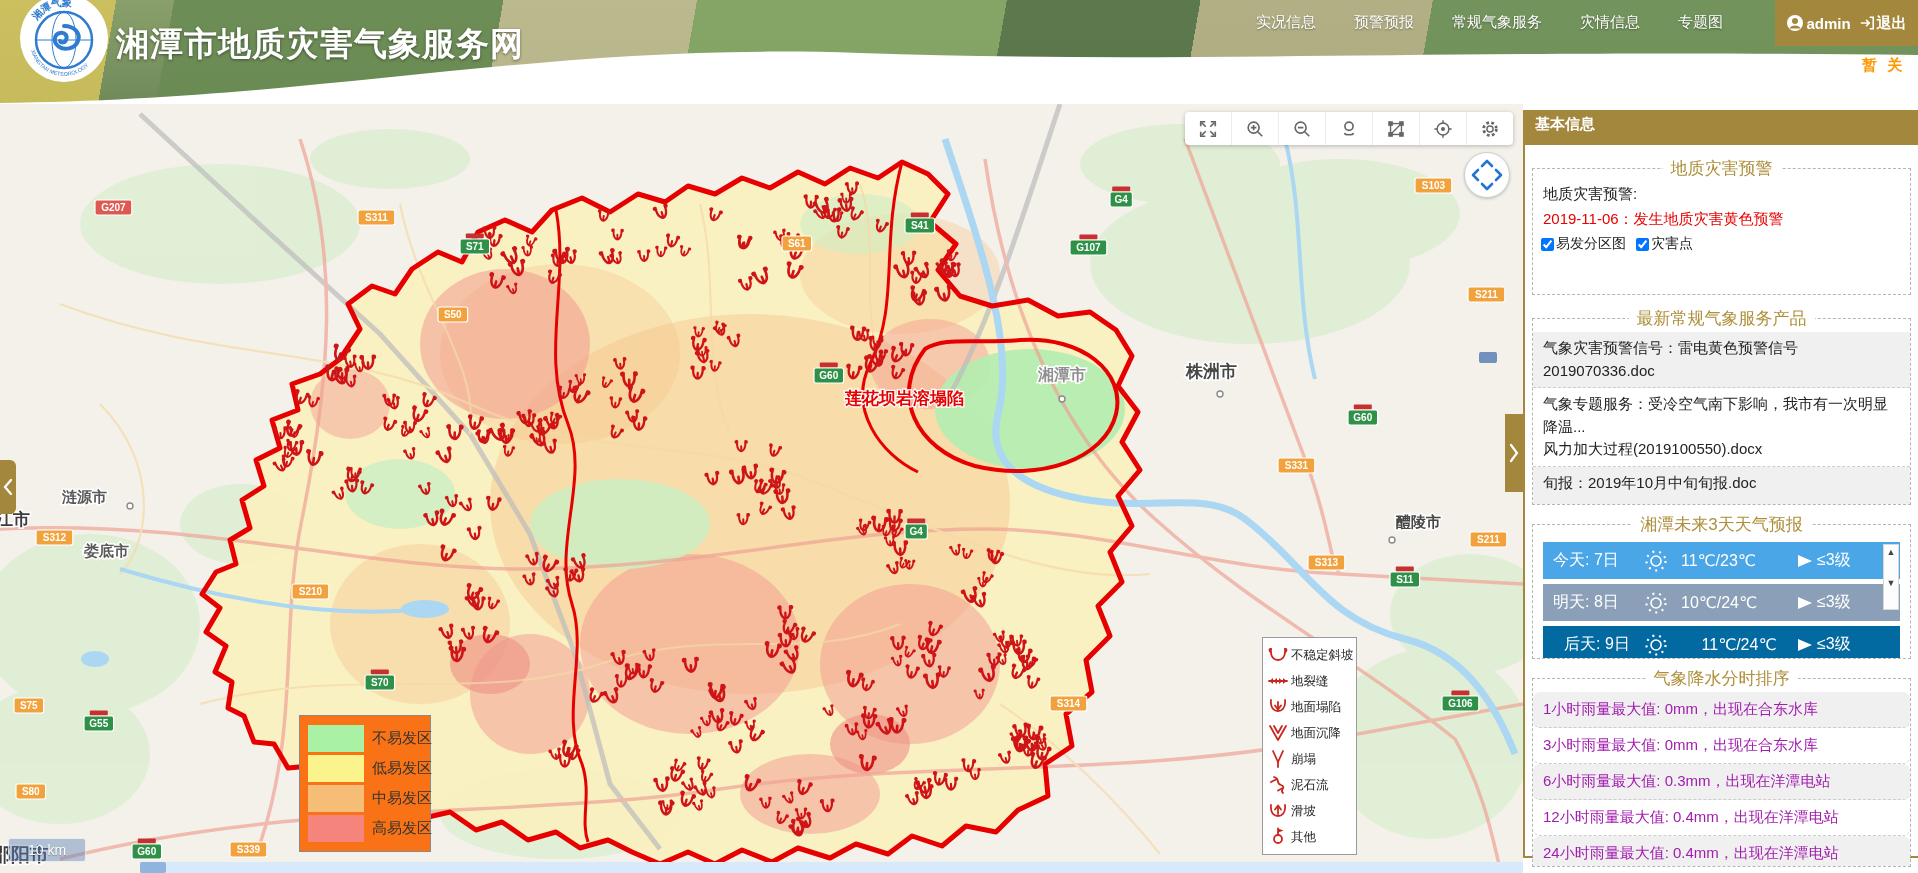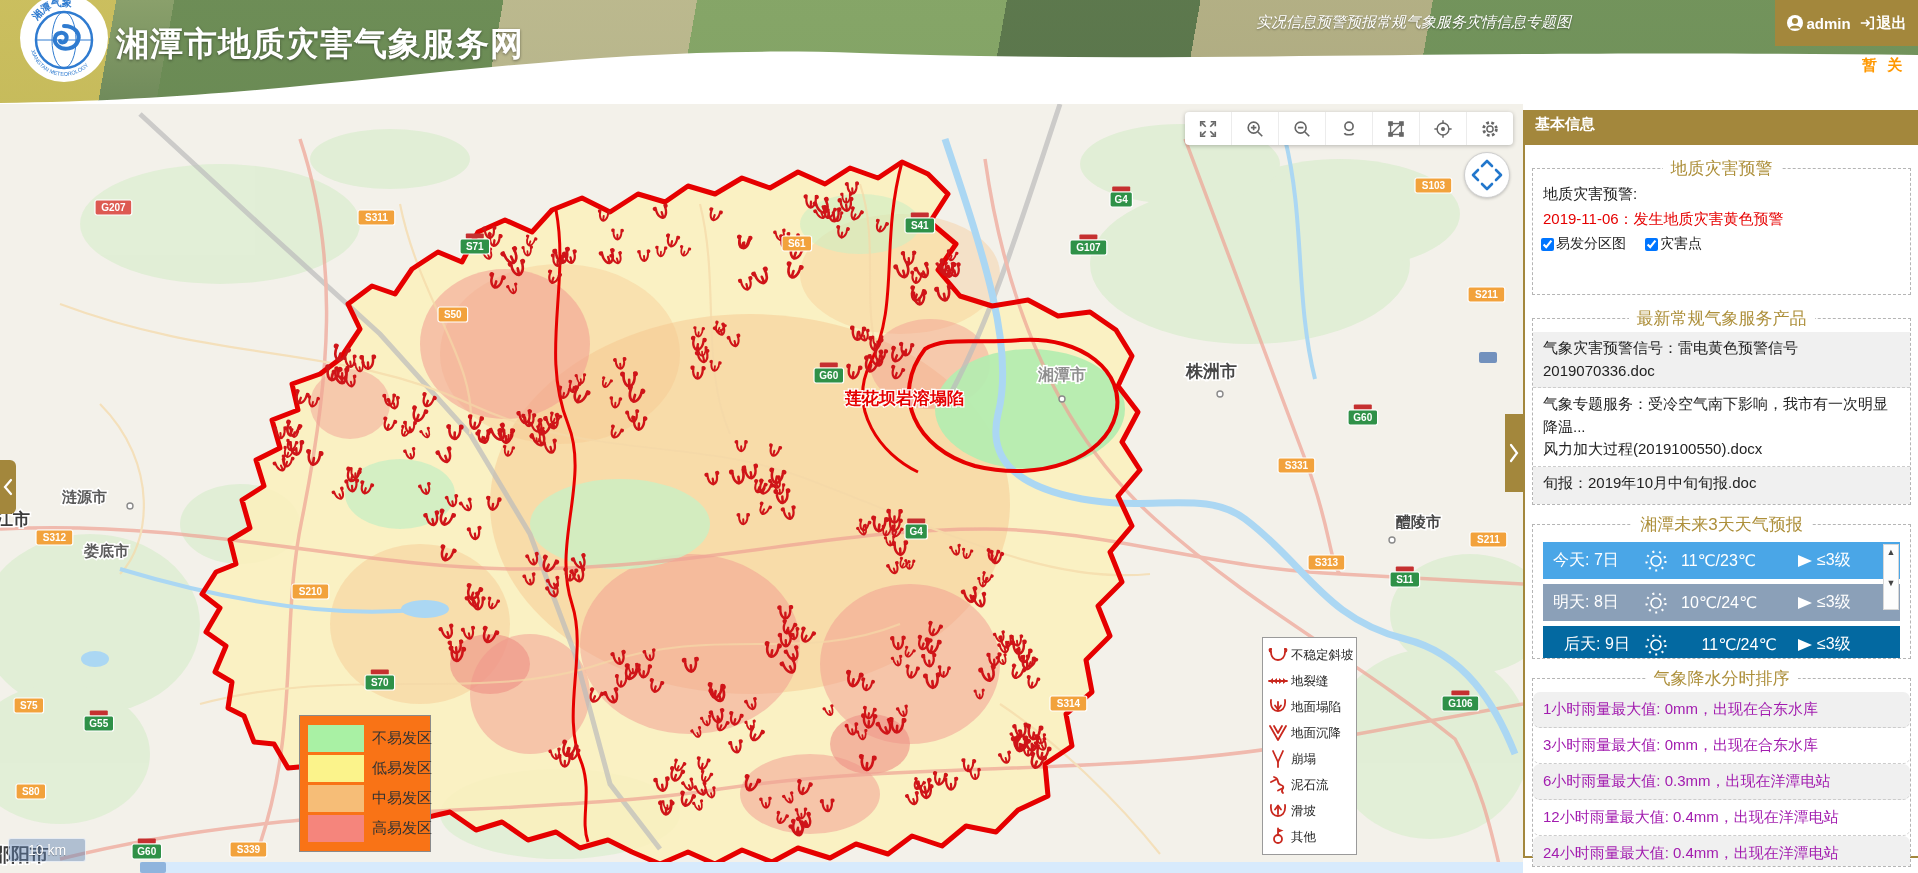--- a/index.html
+++ b/index.html
@@ -8,21 +8,21 @@
   
   #header{position:absolute;left:0;top:0;width:1918px;height:104px;
     background-color:#7f9469;
     background-image:
       linear-gradient(100deg,rgba(214,196,92,.85) 0 6%,rgba(255,255,255,0) 6% 9%,rgba(106,139,84,.9) 9% 26%,rgba(196,189,148,.85) 26% 36%,rgba(133,166,103,.9) 36% 52%,rgba(88,116,74,.9) 52% 62%,rgba(186,178,137,.85) 62% 74%,rgba(112,146,90,.9) 74% 100%),
       linear-gradient(180deg,#8aa06b,#6f8a5a);}
   #header-wave{position:absolute;left:0;top:0;width:1918px;height:104px;pointer-events:none;}
   #logo{position:absolute;left:18px;top:-8px;}
   #site-title{position:absolute;left:116px;top:22px;font-size:33px;font-weight:bold;color:#fff;
     text-shadow:0 1px 3px rgba(0,0,0,.45);letter-spacing:1px;}
-  #nav{position:absolute;left:1256px;top:13px;display:flex;font-style:italic;}
+  #nav{position:absolute;left:1256px;top:13px;display:flex;gap:38px;}
   .nav-item{color:#fff;font-size:15px;text-shadow:0 1px 2px rgba(0,0,0,.4);cursor:pointer;white-space:nowrap;}
   #user-box{position:absolute;left:1775px;top:0;width:143px;height:46px;background:#a3873c;
     display:flex;align-items:center;justify-content:center;gap:2px;color:#fff;font-size:15px;font-weight:bold;}
   #marquee{position:absolute;left:1862px;top:56px;color:#ff9800;font-weight:bold;font-size:15px;
     letter-spacing:3px;white-space:nowrap;}
   
   #map{position:absolute;left:0;top:104px;width:1523px;height:769px;overflow:hidden;background:#f3f1ea;cursor:grab;}
   #map svg.base{position:absolute;left:0;top:0;}
   .city-label{paint-order:stroke;stroke:#ffffff;stroke-width:3px;font-weight:bold;}
   .karst-label{paint-order:stroke;stroke:#ffffff;stroke-width:2.5px;font-weight:bold;}
@@ -60,21 +60,21 @@
     border-left:2px solid #a3873c;border-bottom:2px solid #a3873c;box-sizing:border-box;}
   #sidebar-title{height:35px;line-height:27px;background:#a3873c;color:#fff;font-size:15px;font-weight:bold;padding-left:10px;}
   fieldset.panel{border:1px dashed #b5b5b5;margin:12px 7px 0 7px;padding:2px 8px 6px 8px;box-sizing:border-box;overflow:hidden;}
   fieldset.panel legend{margin:0 auto;padding:0 8px;font-size:17px;color:#ad8f3a;}
   #warning-fieldset{height:138px;}
   #products-fieldset{height:198px;padding:2px 0 0 0;}
   #forecast-fieldset{height:146px;margin-top:8px;position:relative;}
   #rain-fieldset{height:200px;margin-top:8px;padding:2px 0 0 0;}
   .warn-line{font-size:15px;color:#222;margin:3px 2px;}
   .warn-alert{font-size:15px;margin:6px 2px;}
-  .warn-checks{display:flex;gap:19px;margin:4px 0;font-size:14px;color:#222;align-items:center;}
+  .warn-checks{display:flex;gap:10px;margin:4px 0;font-size:14px;color:#222;align-items:center;}
   .warn-checks label{display:flex;align-items:center;gap:2px;}
   .warn-checks input{width:13px;height:13px;margin:0;}
   .prod-row{font-size:15px;color:#222;line-height:1.5;padding:5px 10px;border-bottom:1px dashed #ccc;white-space:pre-line;}
   .prod-row.alt{background:#f0f0f0;}
   .prod-row:last-child{border-bottom:none;}
   #products-fieldset .prod-row:nth-child(2){min-height:40px;}
   #products-fieldset .prod-row:nth-child(4){min-height:30px;}
   .fc-rows{position:relative;padding:4px 2px 0 2px;}
   .fc-row{height:37px;margin-bottom:5px;display:flex;align-items:center;color:#fff;font-size:16px;padding:0 10px;}
   .fc-day{width:88px;}

